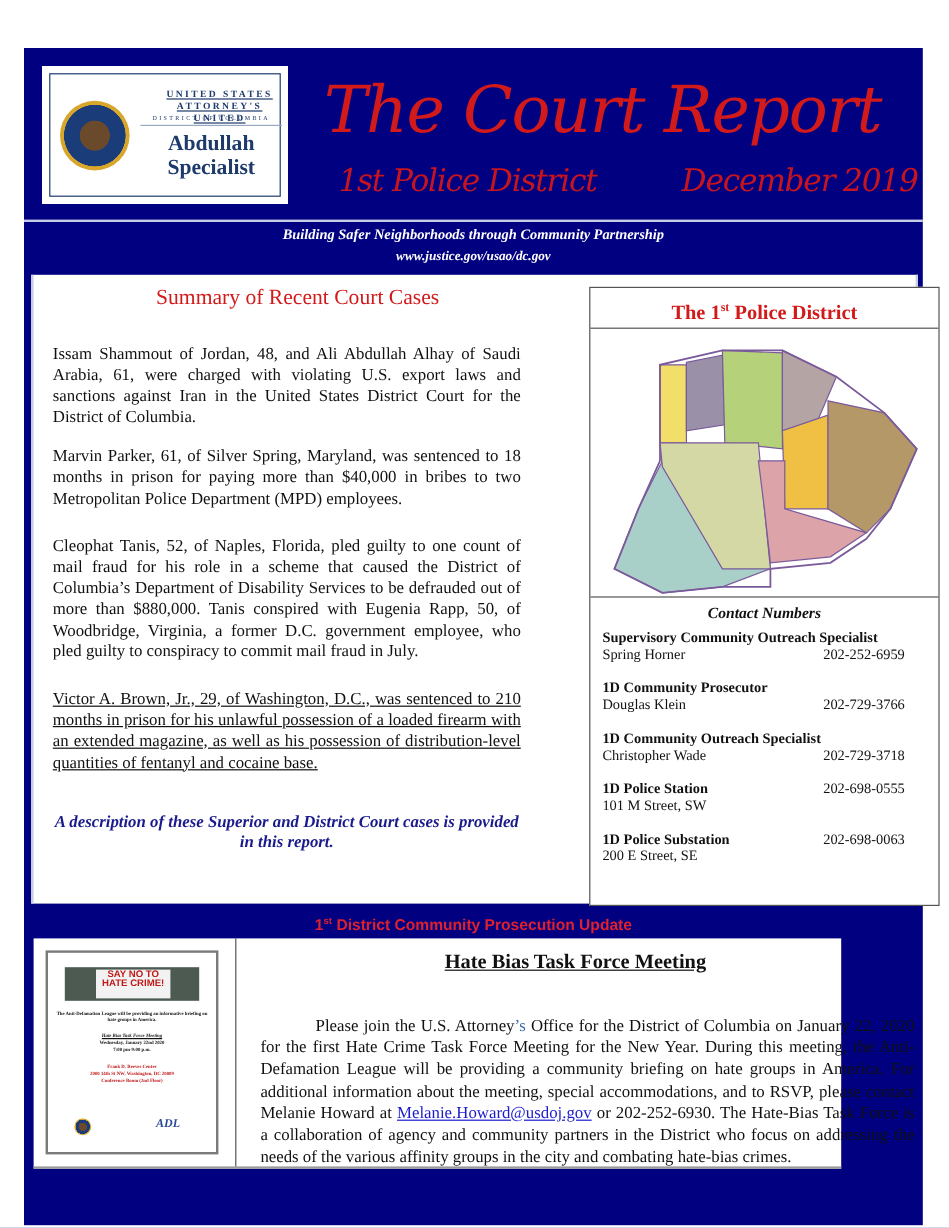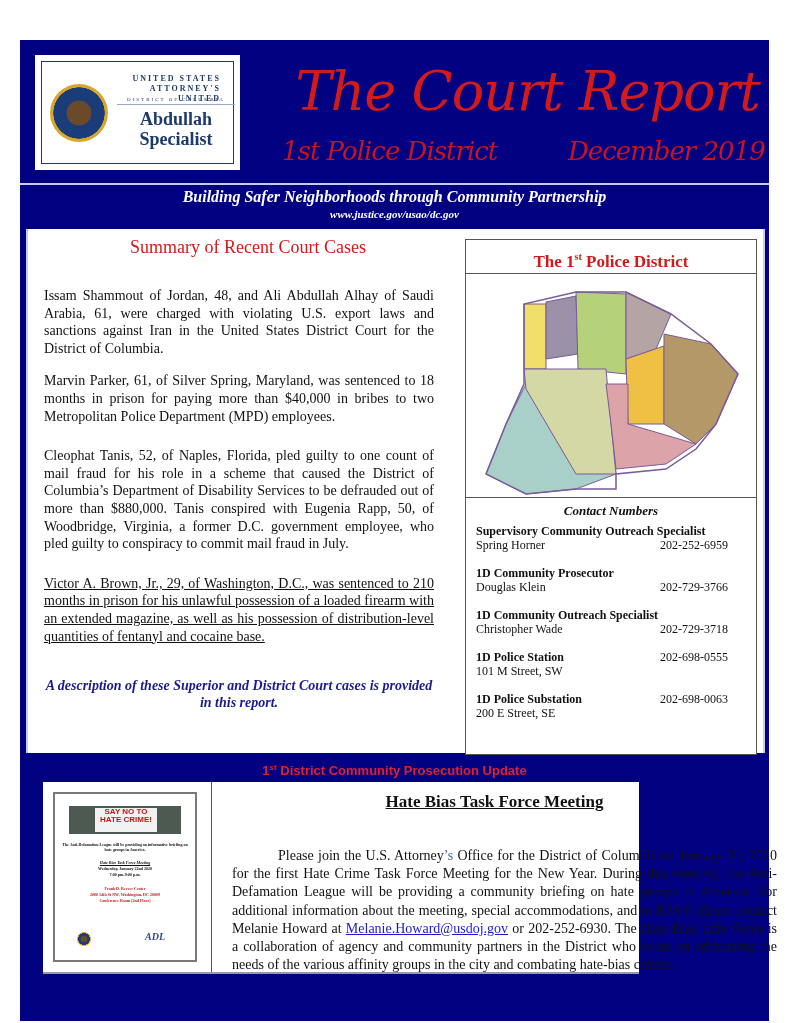--- a/index.html
+++ b/index.html
@@ -10,56 +10,56 @@
                 background: #000080; }
 
   
   .header { position: absolute; left: 0; top: 0; width: 749px; height: 140px; }
   .logo-box { position: absolute; left: 15px; top: 15px; width: 205px; height: 115px;
               background: #ffffff; }
   .logo-inner { position: absolute; left: 6px; top: 6px; right: 6px; bottom: 6px;
                 border: 1px solid #1d3a6b; }
   .seal { position: absolute; left: 8px; top: 22px; width: 58px; height: 58px;
           border-radius: 50%; background: radial-gradient(circle, #6a4a2a 0 30%, #1a3d7a 31% 62%, #d8a62a 63% 100%); }
-  .logo-text-top { position: absolute; left: 61px; top: 12px; width: 118px; text-align: right;
-                   font-size: 8px; letter-spacing: 2px; color: #1d3a6b; line-height: 10px; font-weight: bold; }
+  .logo-text-top { position: absolute; left: 82px; top: 12px; width: 118px; text-align: center;
+                   font-size: 8px; letter-spacing: 2px; color: #1d3a6b; line-height: 10px; font-weight: bold; text-decoration: underline; }
   .logo-text-sub { position: absolute; left: 75px; top: 35px; width: 118px; text-align: center;
                    font-size: 5px; letter-spacing: 2px; color: #1d3a6b; border-bottom: 1px solid #9aa9c2; padding-bottom: 2px; }
   .logo-text-main { position: absolute; left: 72px; top: 47px; width: 124px; text-align: center;
                     font-size: 18px; line-height: 20px; color: #1d3a6b; font-weight: bold; }
 
-  .title { position: absolute; left: 250px; top: 22px; width: 490px; text-align: right;
+  .title { position: absolute; left: 250px; top: 22px; width: 490px; text-align: left;
            font-size: 54px; font-style: italic; color: #d21a1a; font-family: "DejaVu Serif", serif;
            line-height: 60px; letter-spacing: -1px; }
   .sub-left, .sub-right { position: absolute; top: 96px; font-size: 26px; font-style: italic;
            color: #c8141e; font-family: "DejaVu Serif", serif; letter-spacing: -1px; }
   .sub-left { left: 262px; }
   .sub-right { left: 548px; }
 
   .header-rule { position: absolute; left: 0; top: 143px; width: 749px; height: 2px; background: #c7cde8; }
 
   .tagline { position: absolute; left: 0; top: 148px; width: 749px; text-align: center;
-             color: #ffffff; font-weight: bold; font-style: italic; font-size: 16px; }
+             color: #ffffff; font-weight: bold; font-style: italic; font-size: 12px; }
   .url { position: absolute; left: 0; top: 168px; width: 749px; text-align: center;
          color: #ffffff; font-weight: bold; font-style: italic; font-size: 11px; }
 
   
   .main-area { position: absolute; left: 6px; top: 189px; width: 735px; height: 524px; background: #ffffff;
                border-left: 2px solid #c7cde8; border-right: 2px solid #c7cde8; }
 
   .summary-title { position: absolute; left: 0; top: 8px; width: 440px; text-align: center;
                    color: #d21a1a; font-size: 18px; }
   .cases { position: absolute; left: 16px; top: 58px; width: 390px; font-size: 14px; line-height: 17.6px;
            text-align: justify; }
   .cases p { margin: 0 0 15px 0; }
   .cases p.tight { margin-bottom: 17px; text-decoration: underline; }
   .note { position: absolute; left: 16px; top: 448px; width: 390px; text-align: center; color: #1a1a8c;
           font-weight: bold; font-style: italic; font-size: 14px; line-height: 17px; }
 
-  .district-box { position: absolute; left: 437px; top: 10px; width: 290px; height: 514px;
+  .district-box { position: absolute; left: 463px; top: 10px; width: 290px; height: 514px;
                   border: 1px solid #555; background: #fff; }
   .district-title { height: 33px; border-bottom: 1px solid #555; text-align: center; color: #d21a1a;
                     font-weight: bold; font-size: 17px; line-height: 34px; }
   .district-title sup { font-size: 10px; }
   .map-area { position: relative; height: 223px; border-bottom: 1px solid #555; }
   .map-area svg { position: absolute; left: 0; top: 0; }
 
   .contacts { padding: 6px 10px 0 10px; font-size: 12px; line-height: 14px; }
   .contacts-title { text-align: center; font-style: italic; font-weight: bold; font-size: 13px; margin-bottom: 6px; }
   .contact { margin-bottom: 14px; }
@@ -67,21 +67,21 @@
   .contact-row { display: flex; justify-content: space-between; padding-right: 18px; }
   .contact-role-row { display: flex; justify-content: space-between; padding-right: 18px; }
 
   
   .update-band { position: absolute; left: 0; top: 715px; width: 749px; height: 26px; text-align: center;
                  color: #e0202e; font-weight: bold; font-size: 13px; line-height: 26px;
                  font-family: "Liberation Sans", sans-serif; }
   .update-band sup { font-size: 8px; }
 
   
-  .bottom-area { position: absolute; left: 23px; top: 742px; width: 596px; height: 190px; background: #fff;
+  .bottom-area { position: absolute; left: 8px; top: 742px; width: 673px; height: 190px; background: #fff;
                  border-bottom: 2px solid #9a9a9a; }
   .flyer-col { position: absolute; left: 0; top: 0; width: 168px; height: 190px; border-right: 1px solid #555; }
   .flyer { position: absolute; left: 10px; top: 10px; width: 140px; height: 166px; border: 2px solid #7a7a7a; background: #fff; }
   .flyer-banner { position: absolute; left: 14px; top: 12px; width: 112px; height: 28px; background: #4d5a52; }
   .flyer-banner span { position: absolute; left: 26px; top: 2px; width: 62px; height: 24px; background: #f2f2f2;
                        color: #c01919; font-weight: bold; font-size: 8px; line-height: 8px; text-align: center;
                        font-family: "Liberation Sans", sans-serif; }
   .flyer-text { position: absolute; left: 6px; width: 128px; text-align: center; font-size: 4px; line-height: 5px; }
   .flyer-seal { position: absolute; left: 22px; top: 138px; width: 14px; height: 14px; border-radius: 50%;
                 background: radial-gradient(circle, #6a4a2a 0 35%, #1a3d7a 36% 60%, #d8a62a 61%); }

